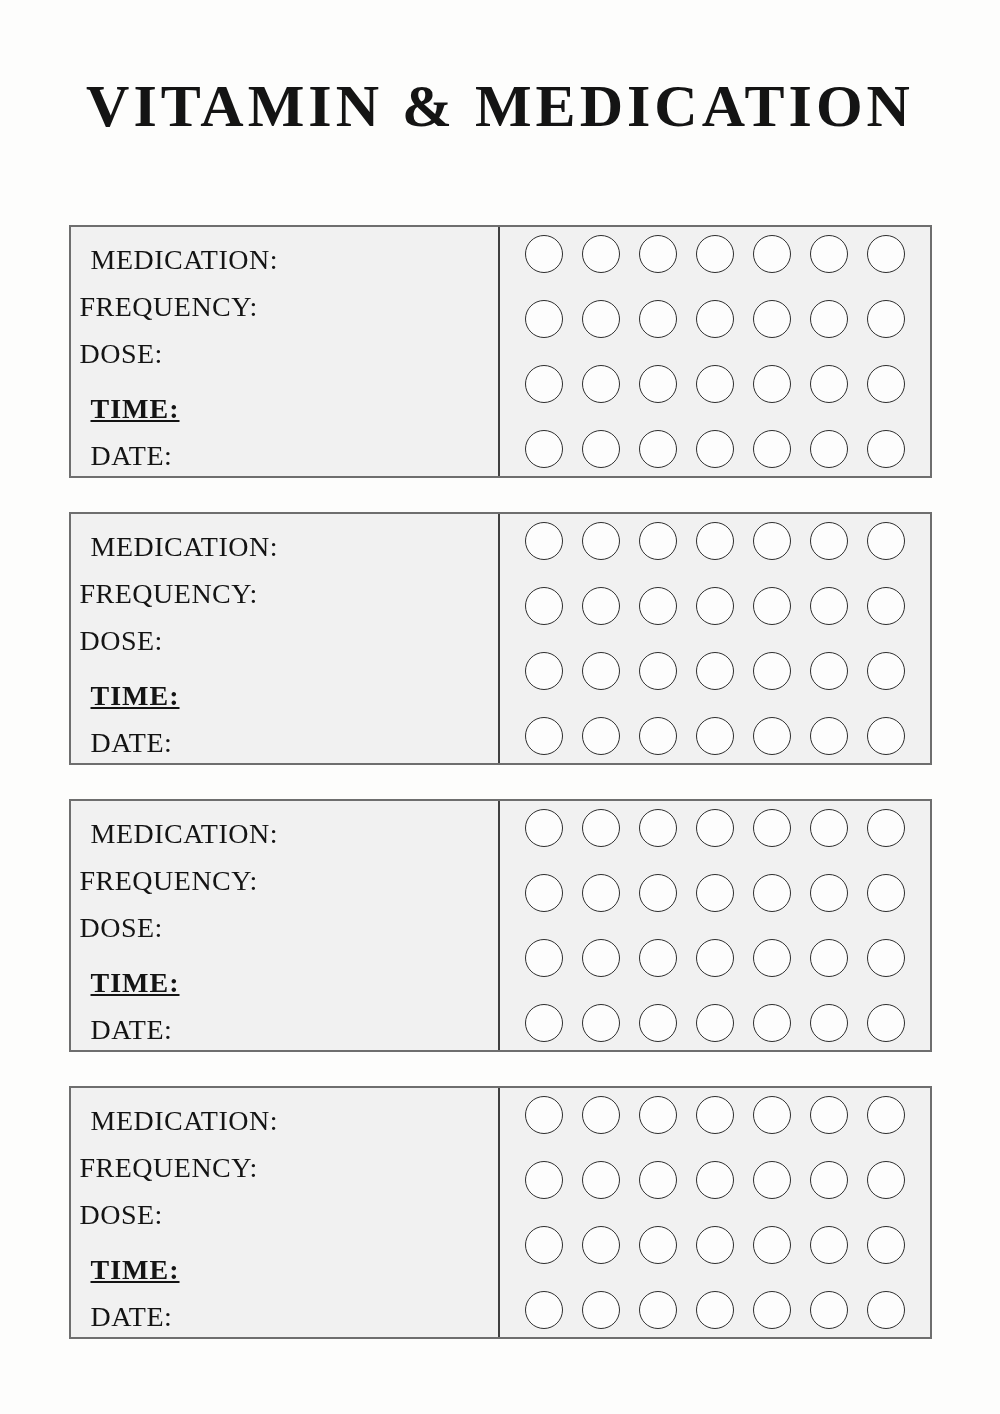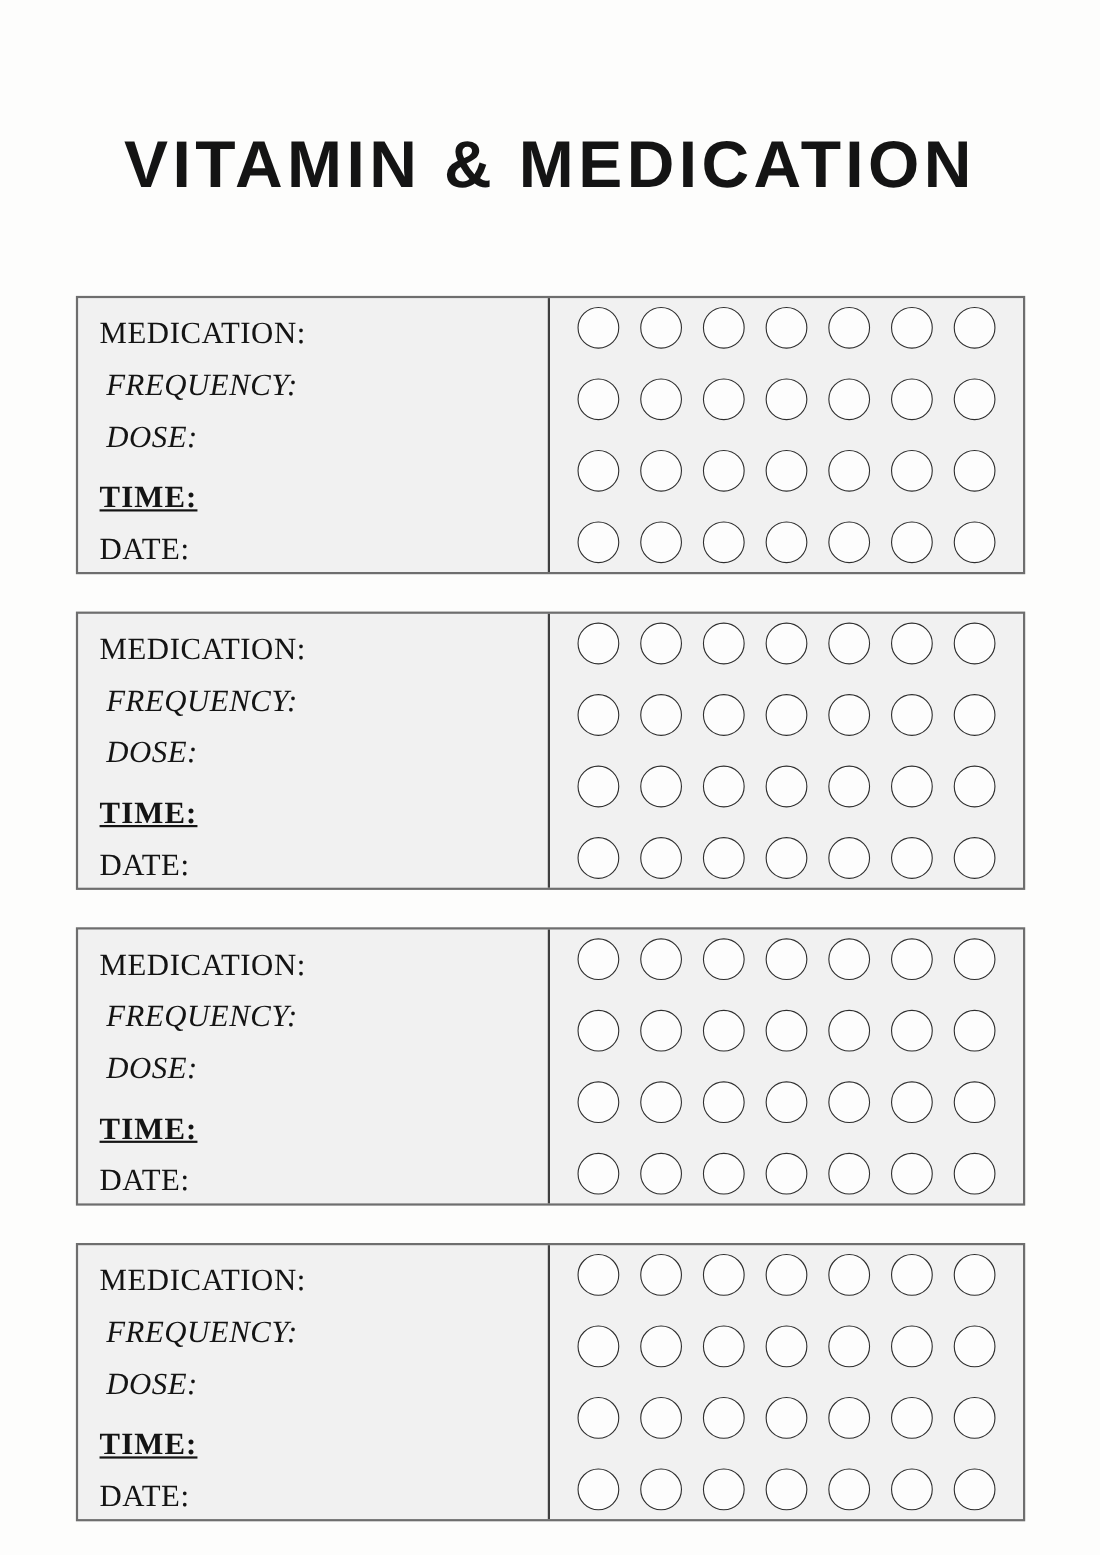--- a/index.html
+++ b/index.html
@@ -17,28 +17,28 @@
     margin: 0; padding: 0;
   }
   body {
     width: 1000px; height: 1414px;
     background: var(--page-bg);
     font-family: "Liberation Serif", serif;
     color: var(--text);
     overflow: hidden;
   }
   .page-title {
-    margin: 118px 0 0 0;
+    margin: 74px 0 0 0;
     text-align: center;
     font-size: 60px;
     line-height: 64px;
     font-weight: bold;
     letter-spacing: 4px;
     color: var(--text);
-    font-family: Liberation Sans, sans-serif;
+    font-family: Liberation Serif, serif;
   }
   .blocks {
     width: 863px;
     margin: 87px auto 0 auto;
   }
   .block {
     display: flex;
     height: 253px;
     background: var(--block-bg);
     border: 2px solid var(--block-border);
@@ -53,21 +53,21 @@
     gap: 17px;
     padding-top: 18px;
   }
   .label-row {
     font-size: 28px;
     line-height: 30px;
     letter-spacing: 0.5px;
     padding-left: 20px;
     white-space: nowrap;
   }
-  .label-row:nth-child(2), .label-row:nth-child(3) { padding-left: 26px; font-style: italic; }
+  .label-row:nth-child(2), .label-row:nth-child(3) { padding-left: 9px; }
   .label-row.bold {
     font-weight: bold;
     margin-top: 8px;
     letter-spacing: 1px;
     text-decoration: underline;
   }
   .circles {
     flex: 1 1 auto;
     display: grid;
     grid-template-columns: repeat(var(--cols), 38px);

